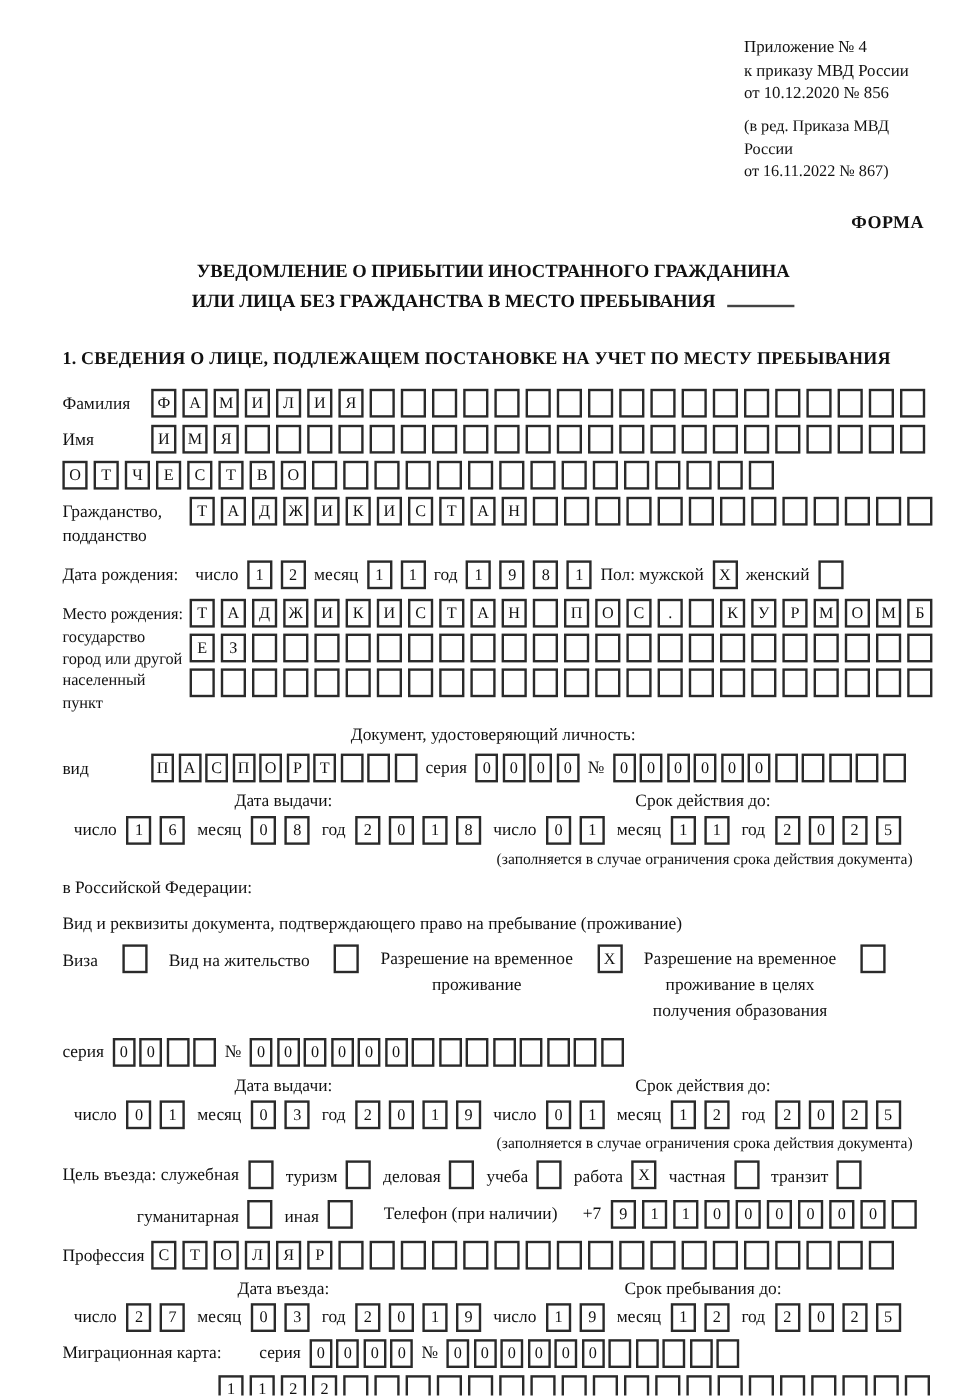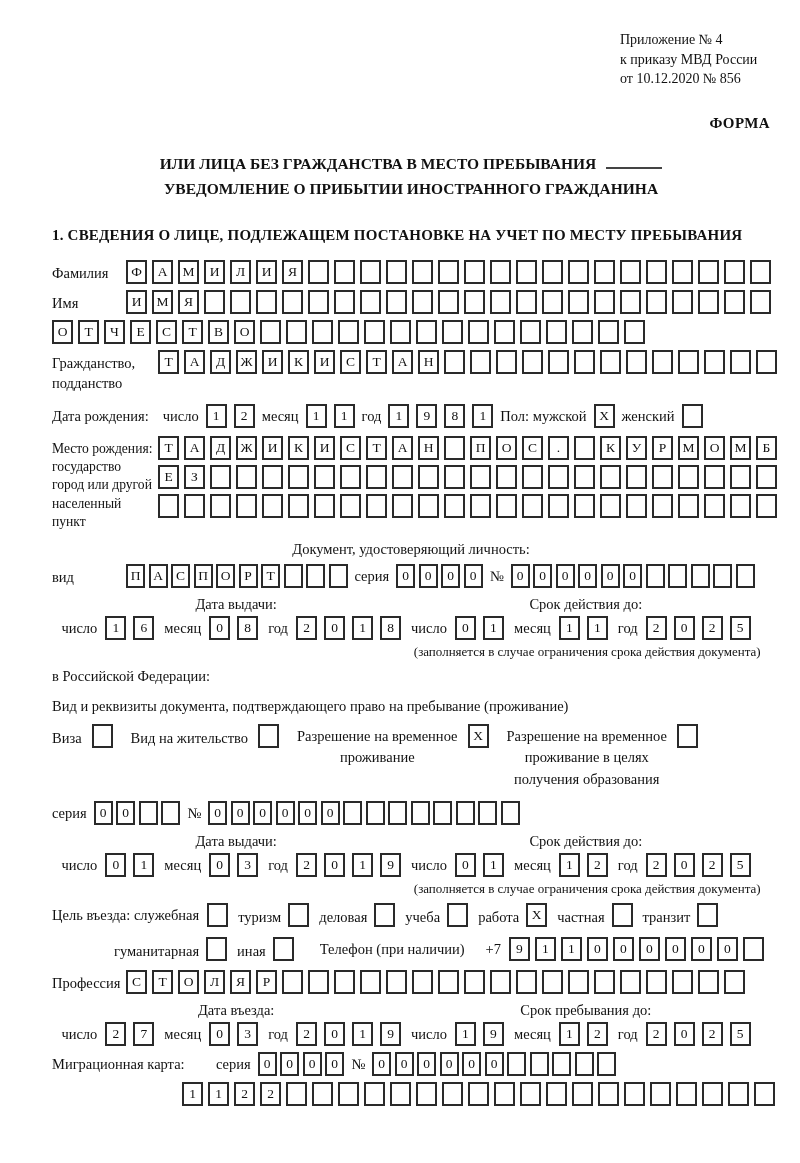--- a/index.html
+++ b/index.html
@@ -50,21 +50,21 @@
   .dategroup { display: flex; align-items: flex-start; }
   .dategroup .inline-label { margin: 0 8px 0 0; }
   .dategroup .cells { margin-right: 10px; }
   .datenote { white-space: nowrap; align-self: flex-end; font-size: 13px; margin-top: 4px; font-family: Liberation Serif, serif; }
 
   .doc-heading { text-align: center; font-weight: normal; font-size: 14.5px; margin: 10px 0 6px; }
   .plain-line { margin: 8px 0 2px; line-height: 1.5; }
 
   
   .optrow { display: flex; align-items: flex-start; margin: 6px 0 10px; }
-  .opt { display: flex; align-items: flex-start; gap: 10px; margin-right: 18px; }
+  .opt { display: flex; align-items: flex-start; gap: 20px; margin-right: 18px; }
   .opt .optlines { display: flex; flex-direction: column; align-items: center; line-height: 1.5; padding-top: 2px; }
   .opt.single .optlines { padding-top: 4px; }
 
   
   .purposerow { display: flex; align-items: flex-start; margin-bottom: 8px; }
   .purposerow .plabel { padding-top: 4px; margin-right: 8px; flex: 0 0 auto; }
   .purposerow .opt { margin-right: 10px; gap: 7px; font-family: Liberation Serif, serif; }
   .indent { margin-left: 62px; }
   .phone-prefix { padding-top: 4px; margin: 0 8px 0 14px; }
 
@@ -76,25 +76,29 @@
 </head>
 <body>
 
 <div class="page">
 
   <div class="appendix">
     <div>Приложение № 4</div>
     <div>к приказу МВД России</div>
     <div>от 10.12.2020 № 856</div>
   </div>
+  <div class="edition">
+    <div>(в ред. Приказа МВД России</div>
+    <div>от 16.11.2022 № 867)</div>
+  </div>
   <div class="forma">ФОРМА</div>
 
   <div class="title">
+    <div>УВЕДОМЛЕНИЕ О ПРИБЫТИИ ИНОСТРАННОГО ГРАЖДАНИНА</div>
     <div><span>ИЛИ ЛИЦА БЕЗ ГРАЖДАНСТВА В МЕСТО ПРЕБЫВАНИЯ</span><span class="blank-line"></span></div>
-    <div>УВЕДОМЛЕНИЕ О ПРИБЫТИИ ИНОСТРАННОГО ГРАЖДАНИНА</div>
   </div>
 
   <div class="sect-heading">1. СВЕДЕНИЯ О ЛИЦЕ, ПОДЛЕЖАЩЕМ ПОСТАНОВКЕ НА УЧЕТ ПО МЕСТУ ПРЕБЫВАНИЯ</div>
 
   <div class="frow">
     <div class="flabel w74">Фамилия</div>
     <div class="cells">
         <span class="cell">Ф</span>
         <span class="cell">А</span>
         <span class="cell">М</span>

